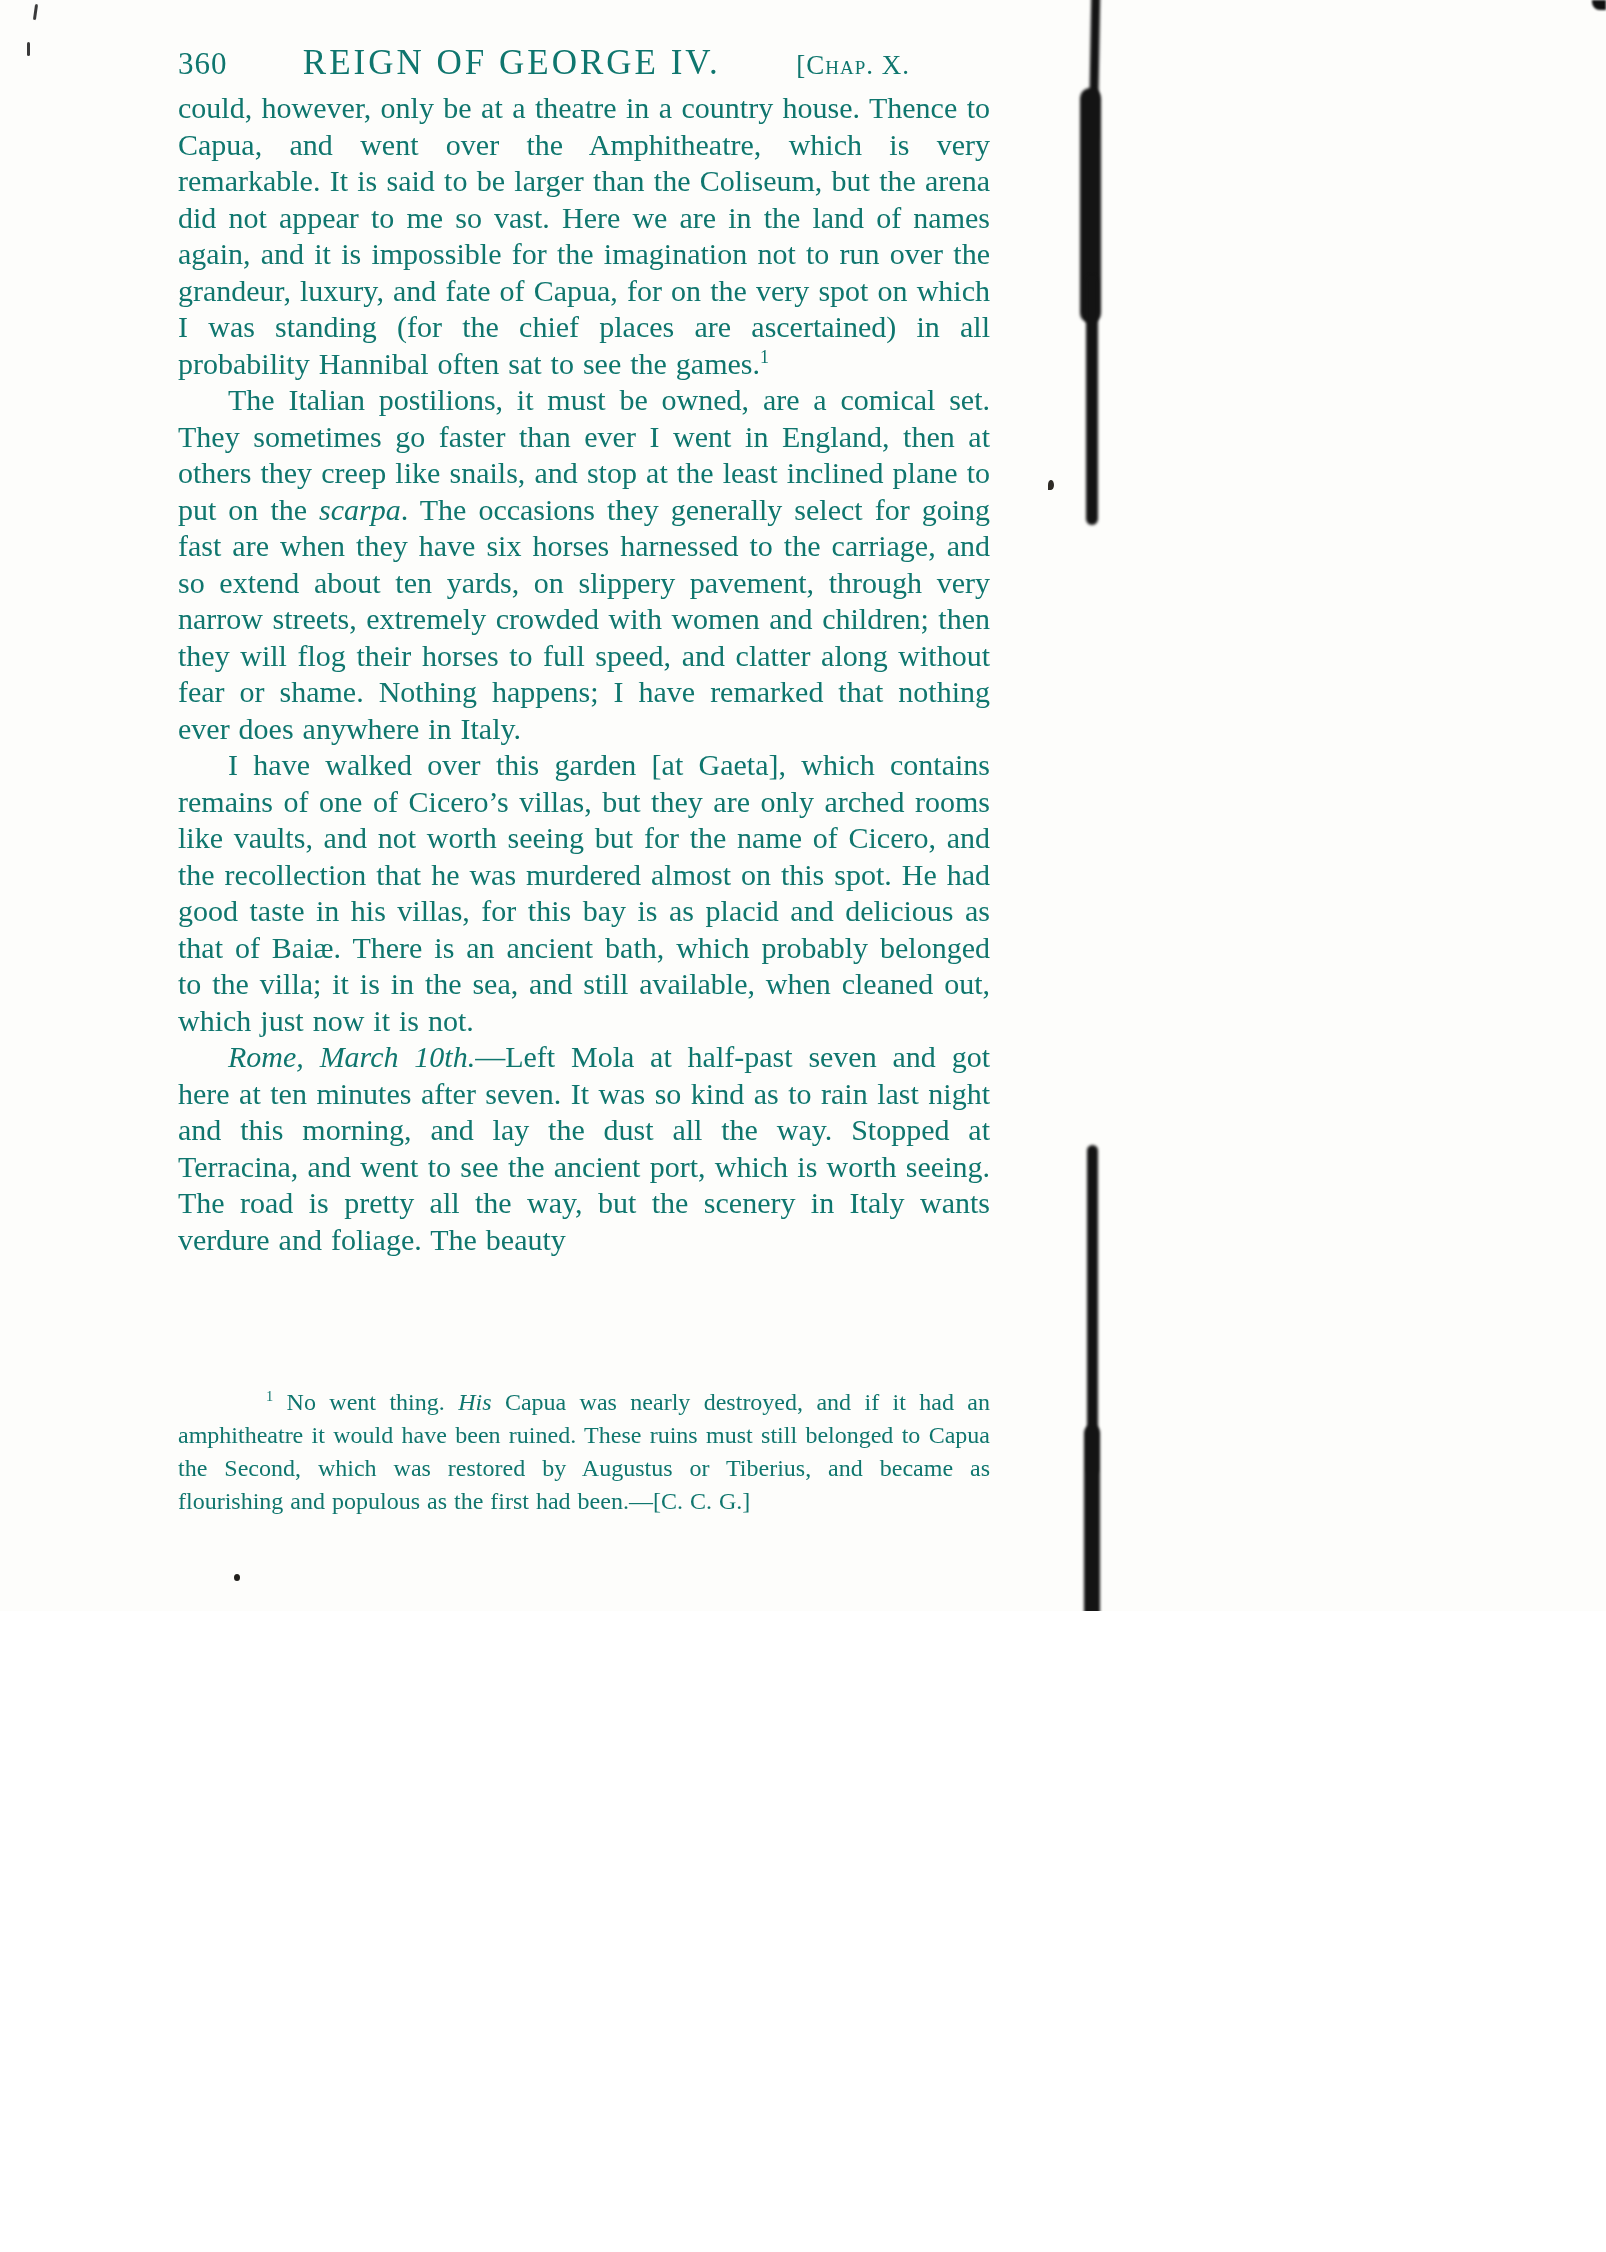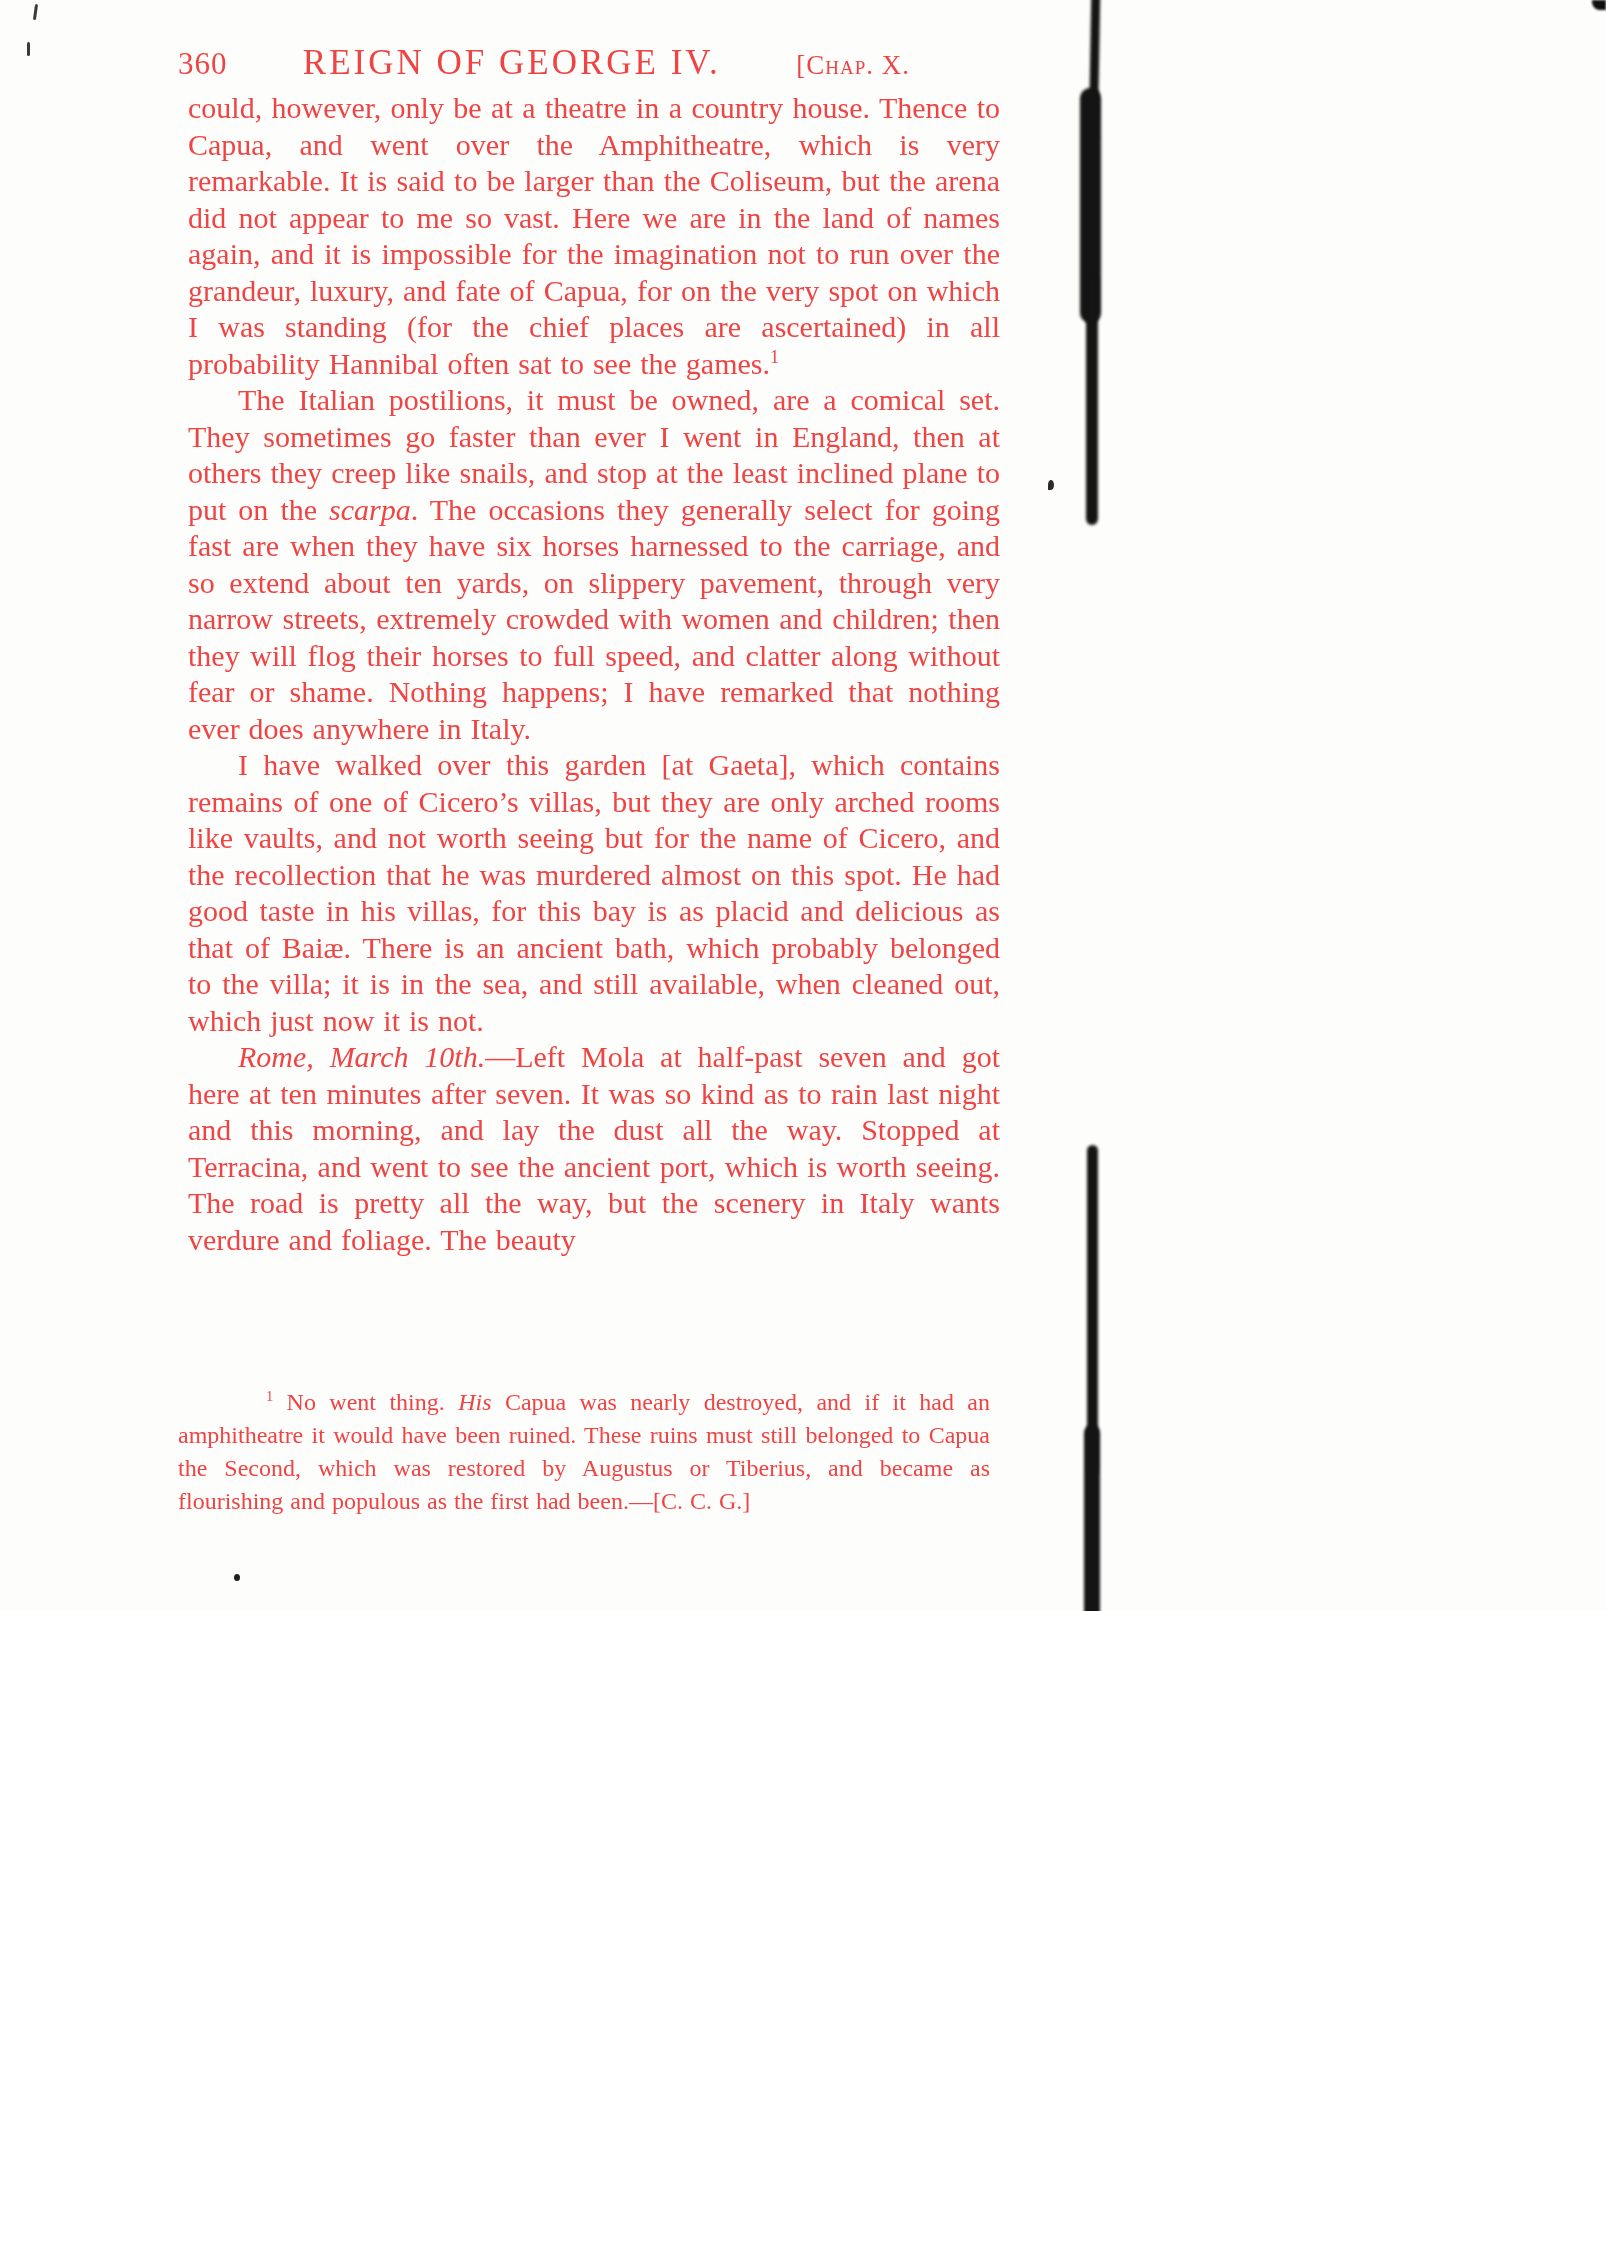--- a/index.html
+++ b/index.html
@@ -6,21 +6,21 @@
   body {
     width: 1606px; height: 2252px;
     background: #ffffff;
     font-family: "Liberation Serif", "DejaVu Serif", serif;
   }
   .page {
     position: relative;
     width: 1606px; height: 1611px;
     background: #fdfdfb;
     overflow: hidden;
-    color: #ef4444;
+    color: #0f766e;
   }
 
   
   .header {
     position: absolute;
     left: 178px; top: 38px; width: 812px;
     display: flex; align-items: baseline;
   }
   .page-number { font-size: 31px; letter-spacing: 1px; }
   .running-title {
@@ -28,21 +28,21 @@
     font-size: 35px; letter-spacing: 3px;
   }
   .chapter-label {
     font-size: 27px; font-variant: small-caps;
     letter-spacing: 1px; padding-right: 80px; margin-top: 12px;
   }
 
   
   .body-text {
     position: absolute;
-    left: 188px; top: 90px; width: 812px;
+    left: 178px; top: 90px; width: 812px;
     font-size: 30px; line-height: 36.5px;
     text-align: justify;
     word-spacing: 1.5px;
   }
   .body-text p { margin: 0; }
   .body-text p.indent { text-indent: 50px; }
   sup { font-size: 60%; line-height: 0; vertical-align: super; }
   i { font-style: italic; }
 
   

